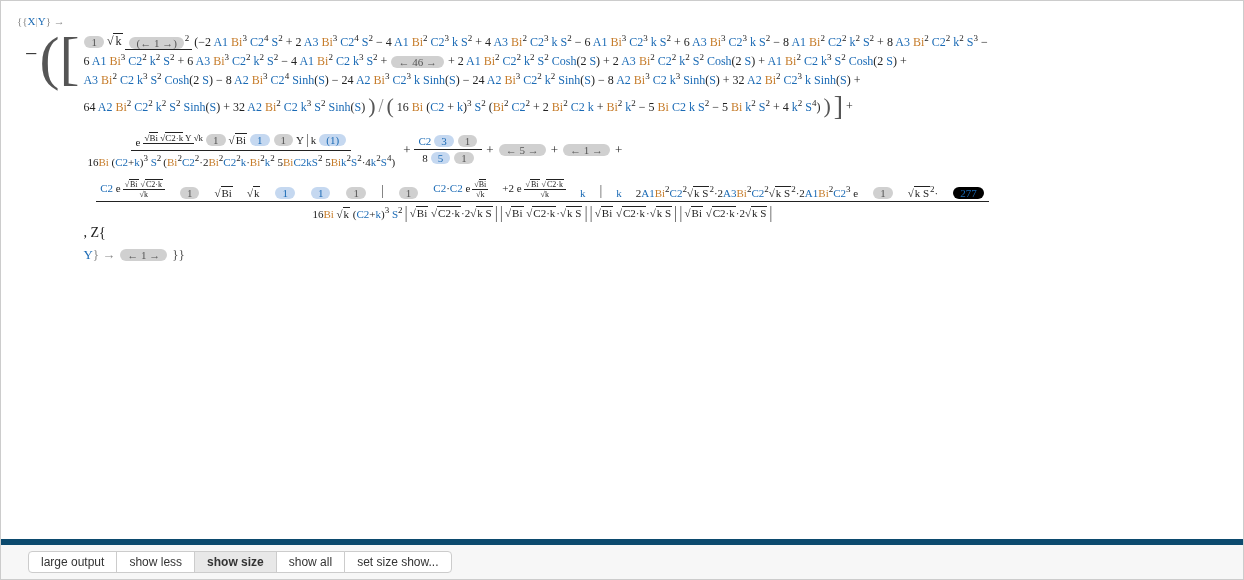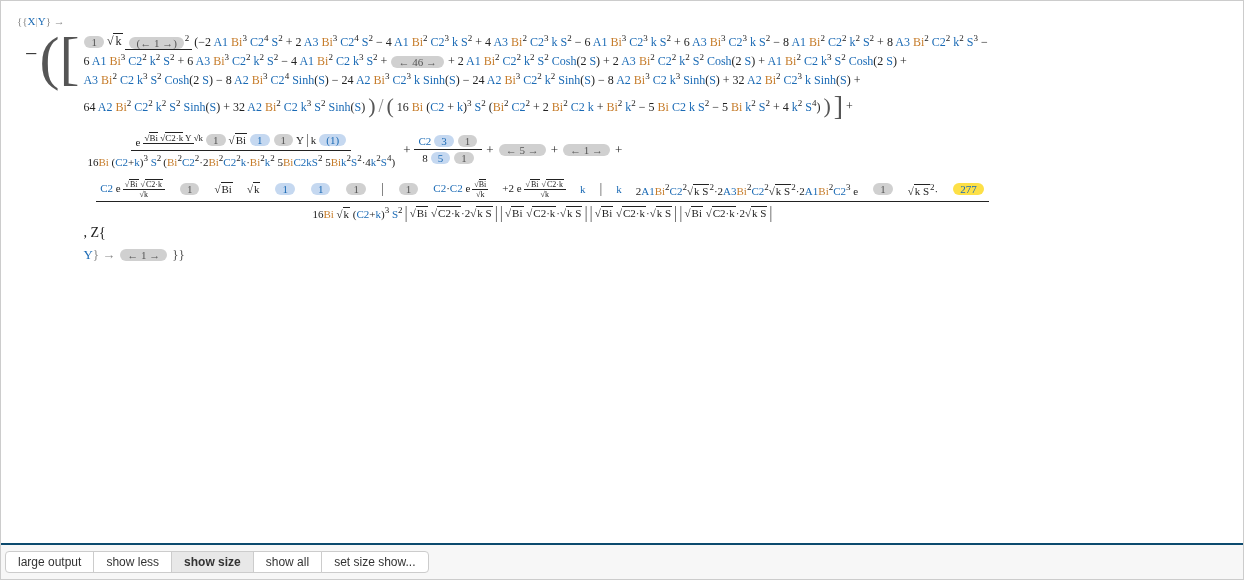--- a/index.html
+++ b/index.html
@@ -44,22 +44,22 @@
       color: #1a6ab5;
       margin: 0 1px;
       vertical-align: middle;
       cursor: pointer;
     }
     sup { font-size: 9px; vertical-align: super; }
     .toolbar {
       display: flex;
       align-items: center;
       gap: 0;
-      padding: 6px 4px;
-      border-top: 2px solid #0c4a6e;
+      padding: 6px 27px;
+      border-top: 6px solid #0c4a6e;
       background: #f7f7f7;
     }
     .toolbar-btn {
       padding: 3px 12px;
       border: 1px solid #ccc;
       background: #fff;
       font-size: 12px;
       cursor: pointer;
       color: #333;
       margin-right: -1px;
@@ -181,21 +181,21 @@
           </div>
           <span>+</span>
           <span class="pill">← 5 →</span>
           <span>+</span>
           <span class="pill">← 1 →</span>
           <span>+</span>
         </div>
 
         <div style="margin: 6px 0 6px 4px;">
           <div class="frac-inline" style="font-size:11px; width:100%;">
-            <div class="fn" style="padding: 2px 4px; display:flex; align-items:center; gap:14px; flex-wrap:nowrap;">
+            <div class="fn" style="padding: 2px 4px; display:flex; align-items:flex-end; gap:14px; flex-wrap:nowrap;">
               <span><span class="blue">C2</span> e<sup style="font-size:8px;">
                 <span style="display:inline-flex; flex-direction:column; align-items:center; font-size:8px;">
                   <span style="border-bottom:1px solid #222; padding:0 2px;">√<span style="border-top:1px solid #222; padding:0 1px;">Bi</span> √<span style="border-top:1px solid #222; padding:0 1px;">C2·k</span></span>
                   <span>√k</span>
                 </span>
               </sup></span>
               <span class="pill">1</span>
               <span>√<span style="border-top:1px solid #222; padding:0 1px;">Bi</span></span>
               <span>√<span style="border-top:1px solid #222; padding:0 1px;">k</span></span>
               <span class="pill-blue">1</span>
@@ -214,21 +214,21 @@
                   <span style="border-bottom:1px solid #222; padding:0 2px;">√<span style="border-top:1px solid #222; padding:0 1px;">Bi</span> √<span style="border-top:1px solid #222; padding:0 1px;">C2·k</span></span>
                   <span>√k</span>
                 </span>
               </sup></span>
               <span><span class="blue">k</span></span>
               <span style="font-size:14px; color:#555;">|</span>
               <span><span class="blue">k</span></span>
               <span>2<span class="blue">A1</span><span class="orange">Bi</span><sup>2</sup><span class="blue">C2</span><sup>2</sup>√<span style="border-top:1px solid #222; padding:0 1px;">k S</span><sup>2</sup>·2<span class="blue">A3</span><span class="orange">Bi</span><sup>2</sup><span class="blue">C2</span><sup>2</sup>√<span style="border-top:1px solid #222; padding:0 1px;">k S</span><sup>2</sup>·2<span class="blue">A1</span><span class="orange">Bi</span><sup>2</sup><span class="blue">C2</span><sup>3</sup> e</span>
               <span class="pill">1</span>
               <span>√<span style="border-top:1px solid #222; padding:0 1px;">k S</span><sup>2</sup>·</span>
-              <span class="pill" style="background:#fde047; color:#1a6ab5;">277</span>
+              <span class="pill" style="background:#000000; color:#1a6ab5;">277</span>
             </div>
             <div class="fd" style="padding: 2px 4px; display:flex; align-items:center; gap:2px;">
               <span>16<span class="orange">Bi</span> √<span style="border-top:1px solid #222; padding:0 1px;">k</span> (<span class="blue">C2</span>+<span class="blue">k</span>)<sup>3</sup> <span class="blue">S</span><sup>2</sup></span>
               <span style="font-size:16px; color:#555;">|</span>
               <span>√<span style="border-top:1px solid #222; padding:0 1px;">Bi</span> √<span style="border-top:1px solid #222; padding:0 1px;">C2·k</span>·2√<span style="border-top:1px solid #222; padding:0 1px;">k S</span></span>
               <span style="font-size:16px; color:#555;">|</span>
               <span style="font-size:16px; color:#555;">|</span>
               <span>√<span style="border-top:1px solid #222; padding:0 1px;">Bi</span> √<span style="border-top:1px solid #222; padding:0 1px;">C2·k</span>·√<span style="border-top:1px solid #222; padding:0 1px;">k S</span></span>
               <span style="font-size:16px; color:#555;">|</span>
               <span style="font-size:16px; color:#555;">|</span>

